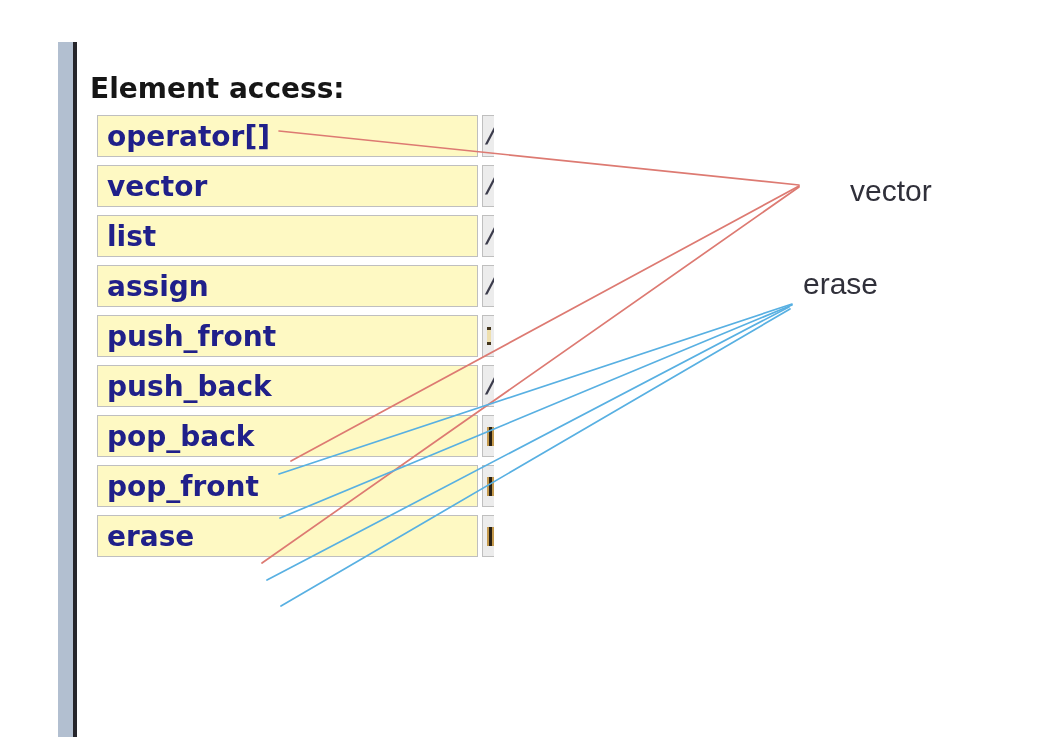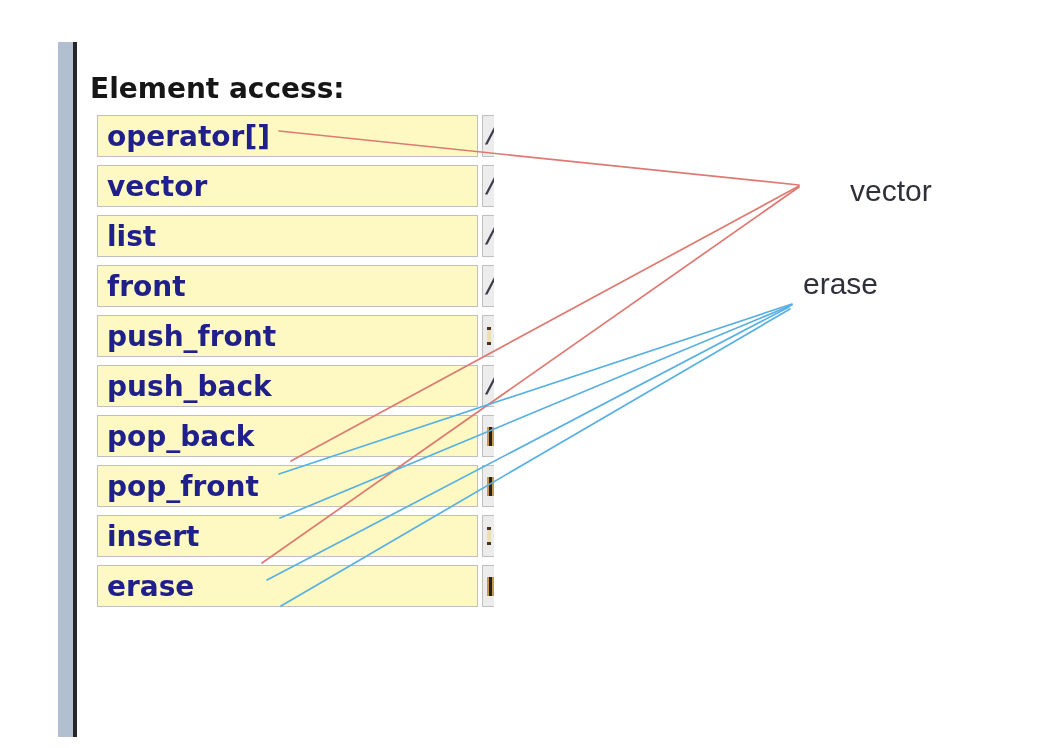--- a/index.html
+++ b/index.html
@@ -96,21 +96,21 @@
 
     <div class="row">
       <div class="cell-label">list</div>
       <div class="cell-desc">
         <span class="glyph" data-glyph="italic-slash"></span>
       </div>
     </div>
 
 
     <div class="row">
-      <div class="cell-label">front</div>
+      <div class="cell-label">assign</div>
       <div class="cell-desc">
         <span class="glyph" data-glyph="italic-slash"></span>
       </div>
     </div>
 
     <div class="row">
       <div class="cell-label">push_front</div>
       <div class="cell-desc">
         <span class="glyph" data-glyph="serif-i"></span>
       </div>
@@ -130,26 +130,20 @@
       </div>
     </div>
 
     <div class="row">
       <div class="cell-label">pop_front</div>
       <div class="cell-desc">
         <span class="glyph" data-glyph="solid-bar"></span>
       </div>
     </div>
 
-    <div class="row">
-      <div class="cell-label">insert</div>
-      <div class="cell-desc">
-        <span class="glyph" data-glyph="serif-i"></span>
-      </div>
-    </div>
 
     <div class="row">
       <div class="cell-label">erase</div>
       <div class="cell-desc">
         <span class="glyph" data-glyph="solid-bar"></span>
       </div>
     </div>
 
   </div>
 

